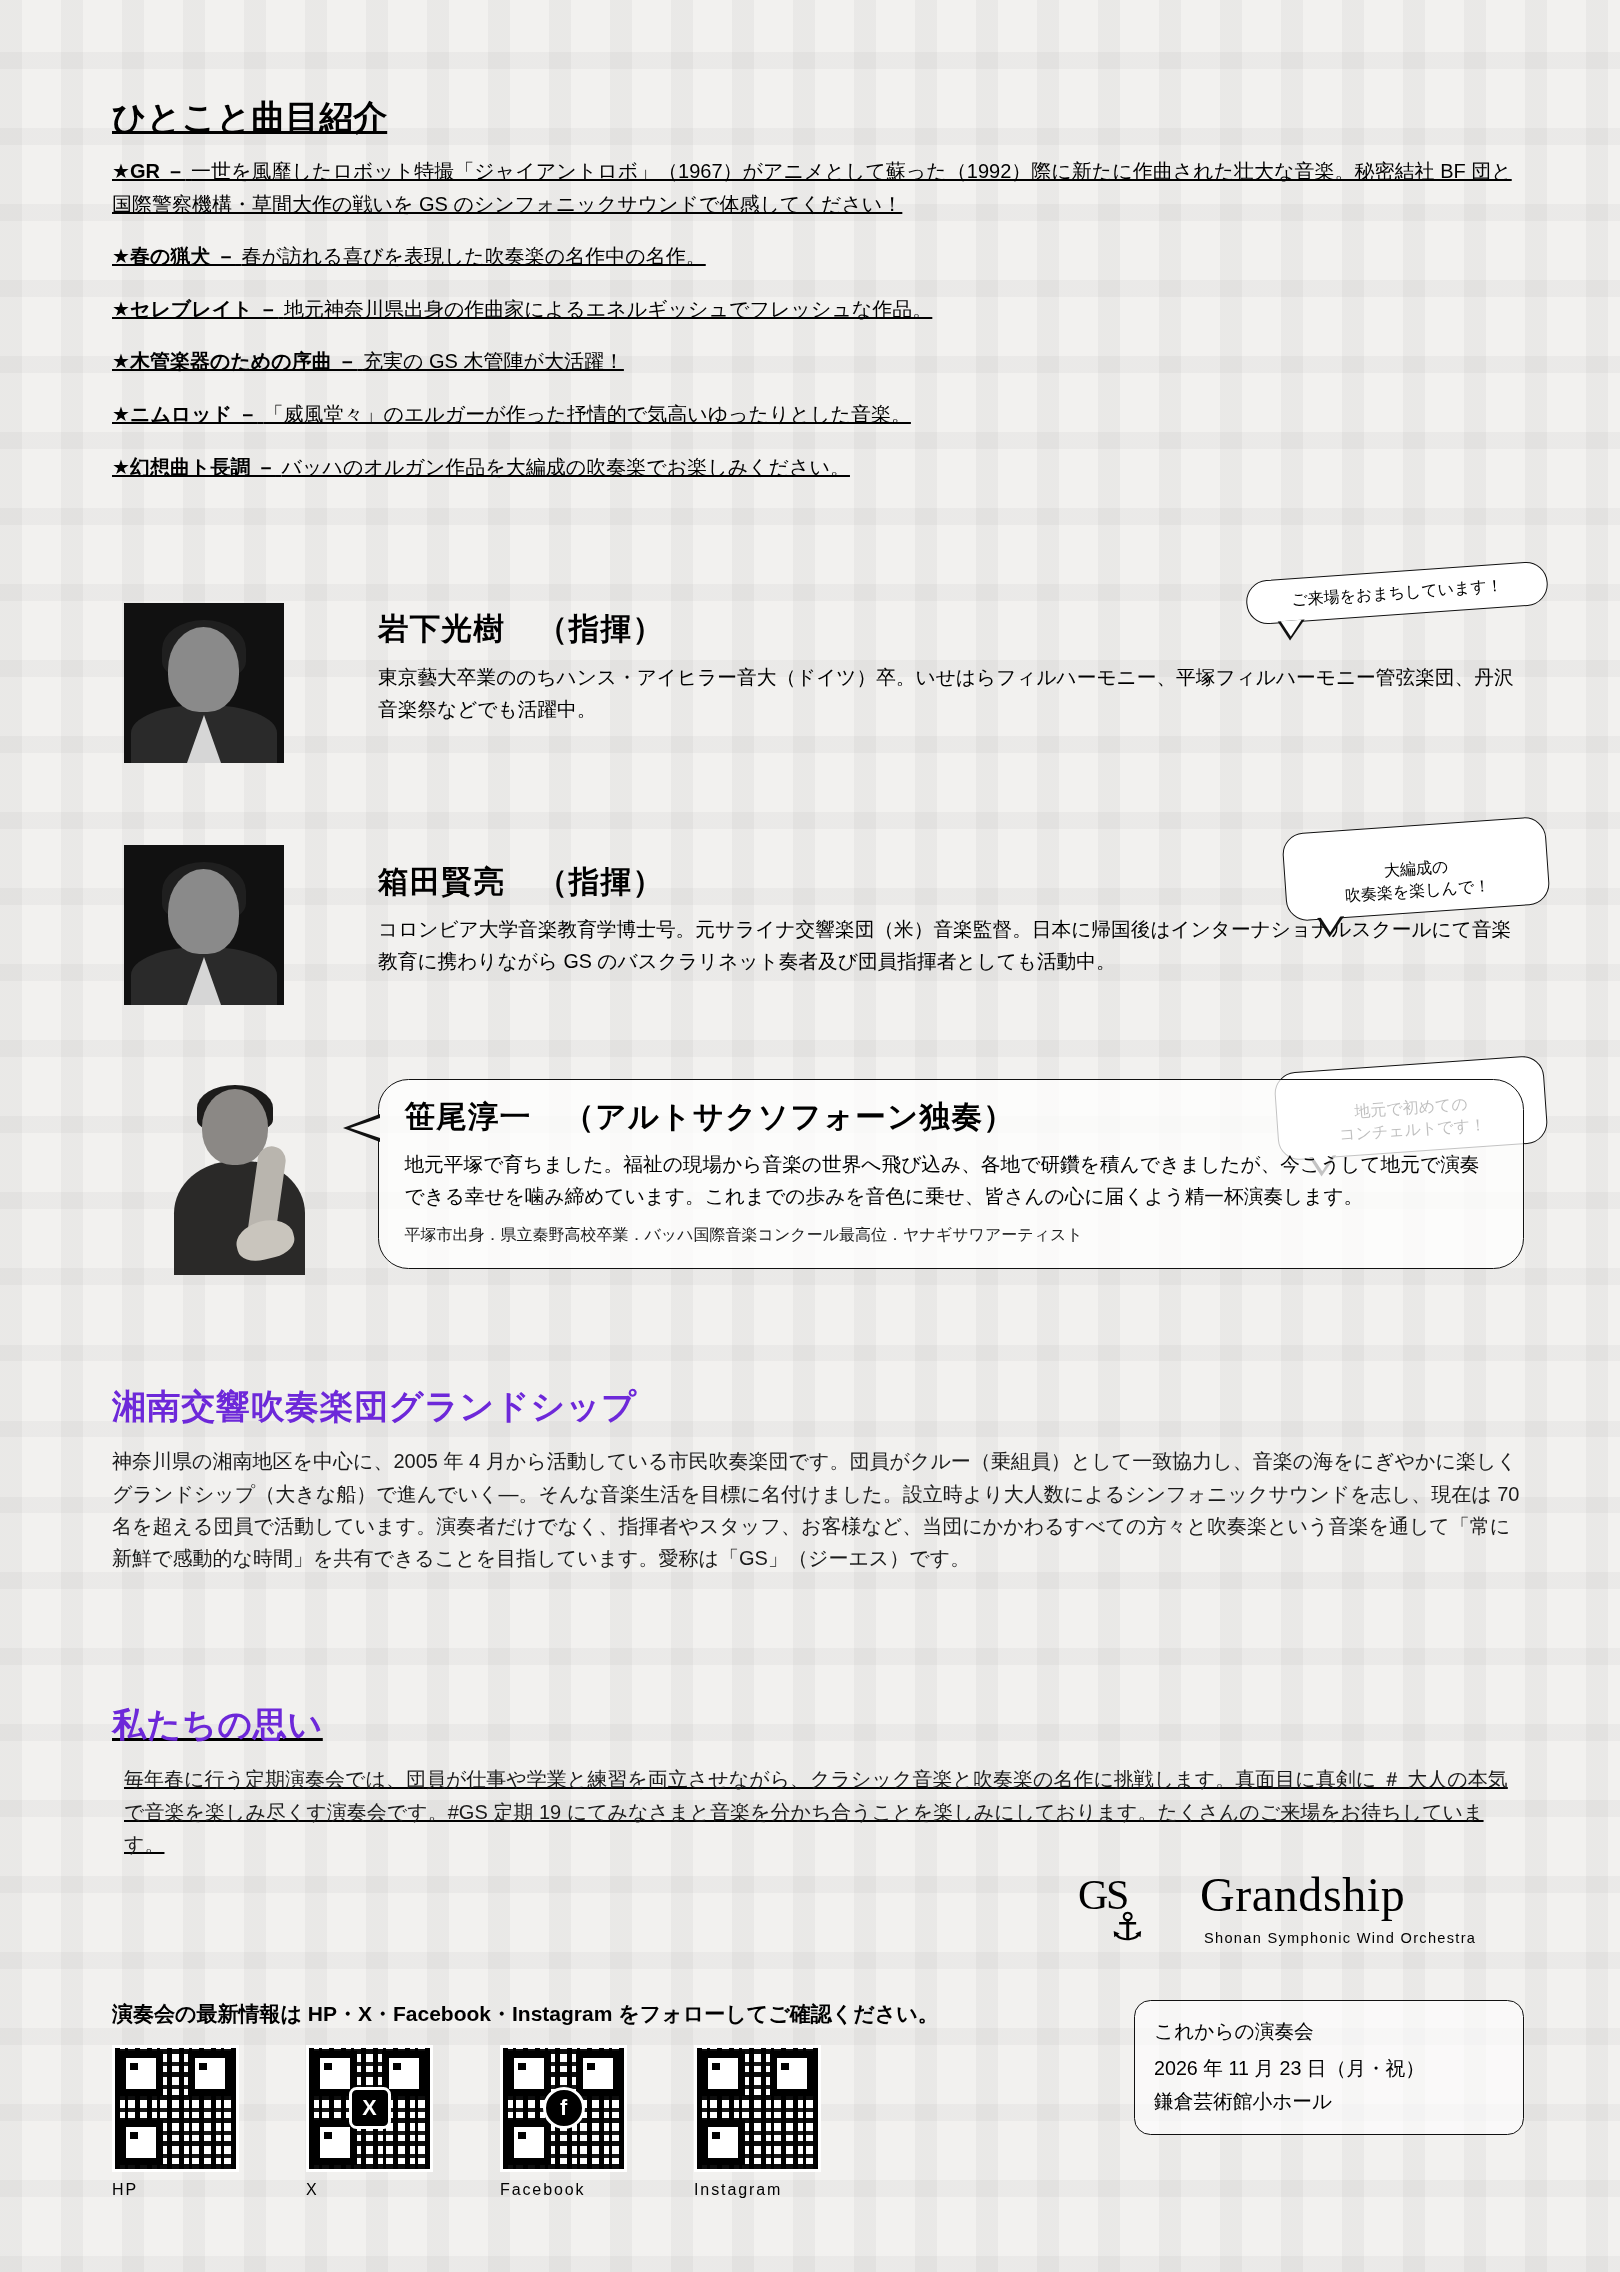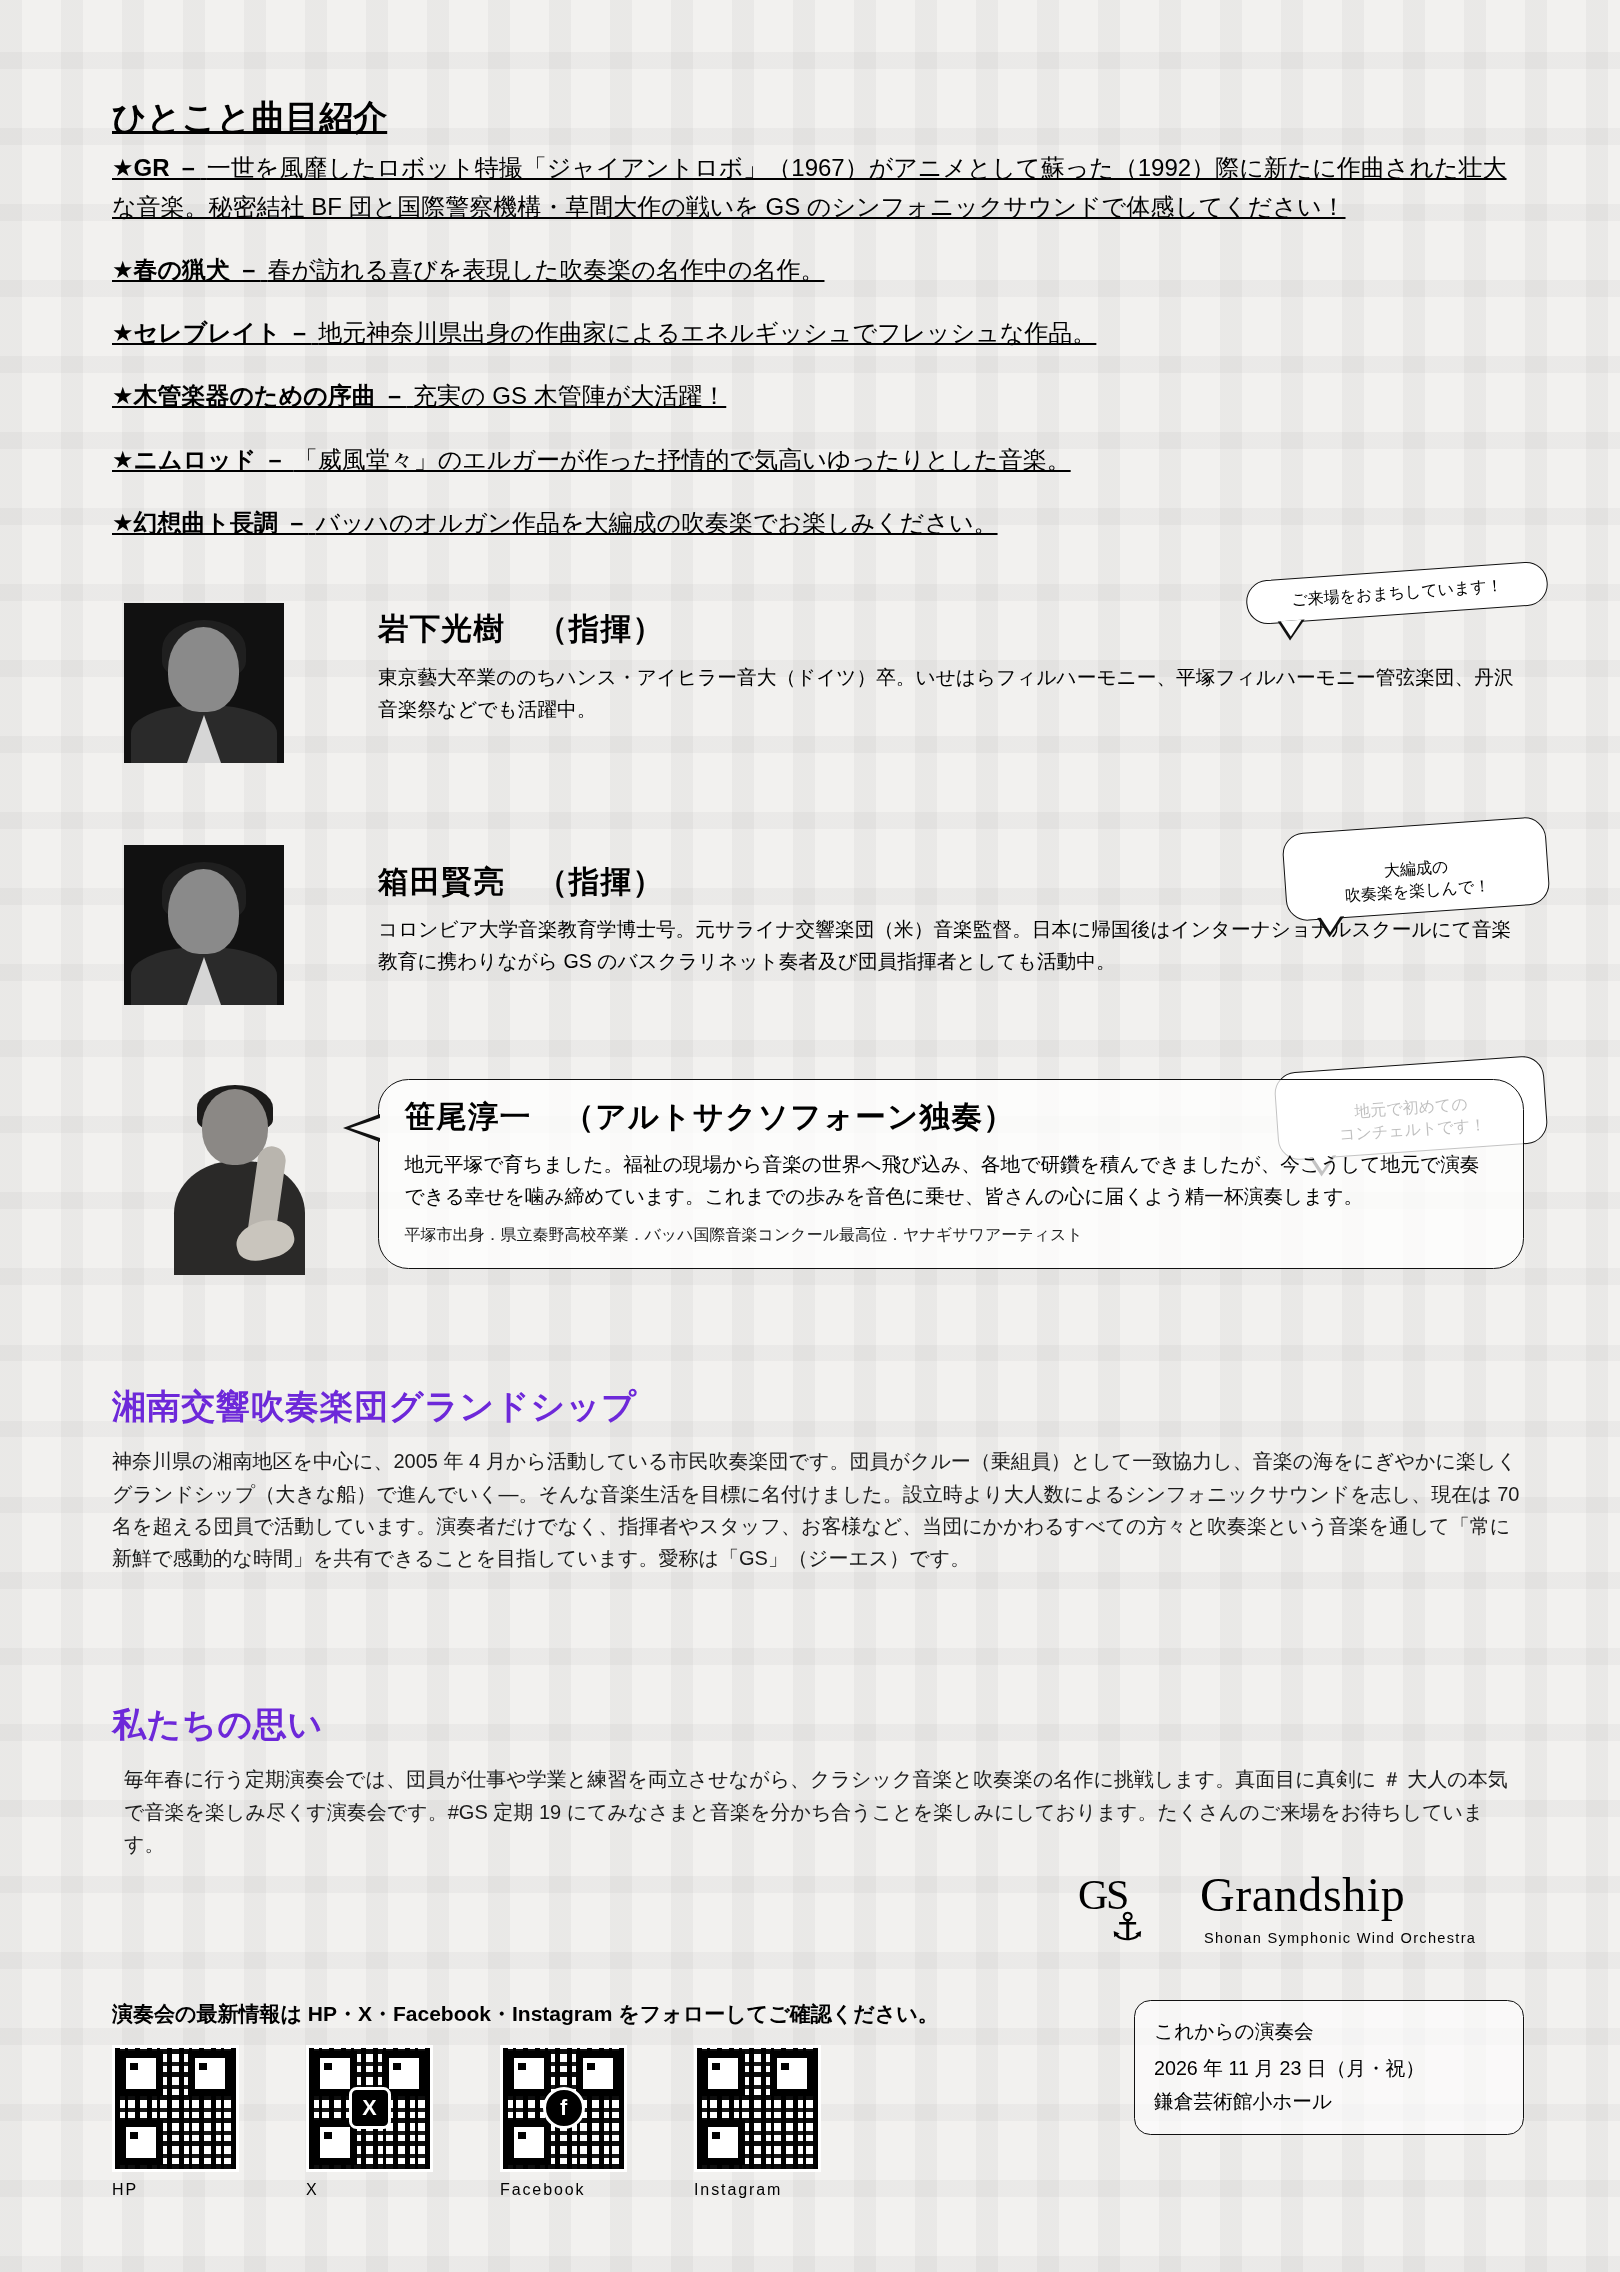--- a/index.html
+++ b/index.html
@@ -53,23 +53,23 @@
     top: 95px;
     width: 1410px;
     text-decoration: underline;
   }
   #program-notes h2 {
     margin: 0 0 6.3px 0;
     font-size: 34px;
     font-weight: bold;
   }
   .note-line {
-    font-size: 24px;
+    font-size: 20px;
     line-height: 1.63;
-    margin-top: 7px;
+    margin-top: 14px;
   }
   .note-line .lead {
     font-weight: bold;
   }
 
   
   .person {
     position: absolute;
   }
   .person .photo {
@@ -266,20 +266,21 @@
     width: 1410px;
   }
   #band h2 { margin: 0 0 15.2px 0; font-size: 34px; font-weight: bold; }
   #band p { margin: 0; }
 
   #thoughts {
     position: absolute;
     left: 112px;
     top: 1702px;
     width: 1410px;
+    text-decoration: underline;
   }
   #thoughts h2 { margin: 0 0 15.2px 0; font-size: 34px; font-weight: bold; }
   #thoughts p { margin: 12px; }
 
   
   #logo {
     position: absolute;
     left: 1073px;
     top: 1867px;
     width: 451px;

